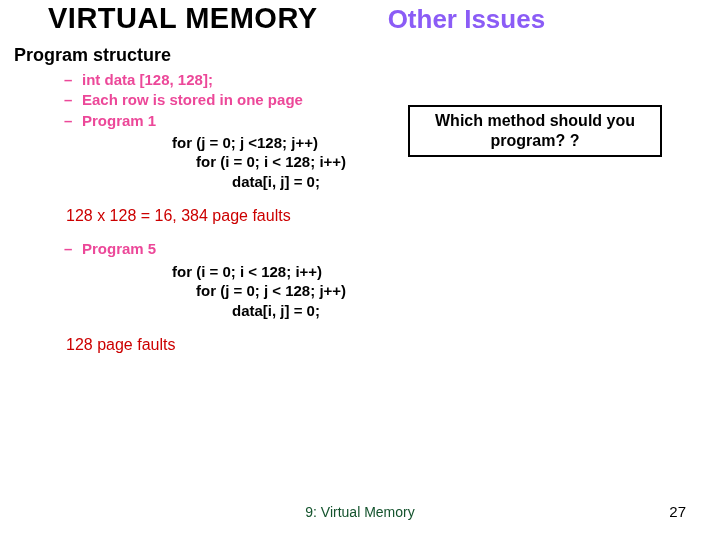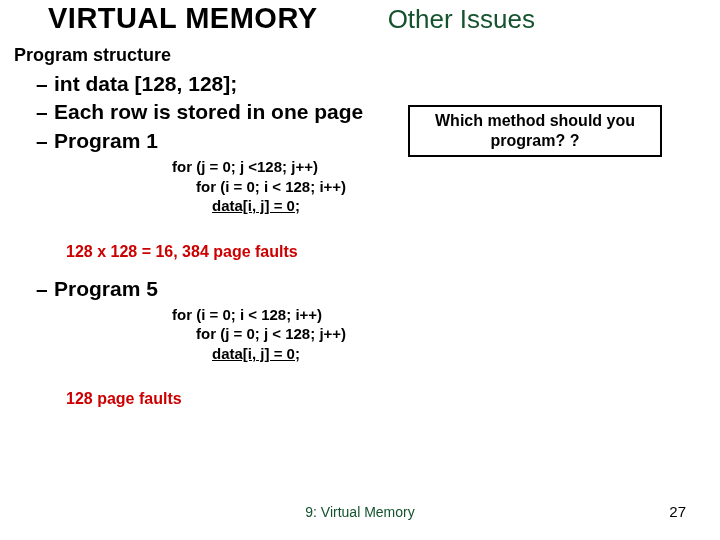--- a/index.html
+++ b/index.html
@@ -18,38 +18,38 @@
   }
   .title-main {
     font-size: 29px;
     font-weight: bold;
     color: #000;
     margin-left: 48px;
     letter-spacing: 0.5px;
   }
   .title-right {
     font-size: 26px;
-    font-weight: normal;
-    color: #14532d;
+    font-weight: bold;
+    color: #8b5cf6;
     margin-left: 70px;
   }
   .section-heading {
     font-size: 18px;
     font-weight: bold;
     color: #000;
     margin: 10px 0 0 14px;
   }
   .bullets {
     margin-top: 4px;
   }
   .bullet {
-    font-size: 21px;
+    font-size: 15px;
     font-weight: bold;
-    color: #000000;
-    margin-left: 54px;
+    color: #ec4899;
+    margin-left: 82px;
     line-height: 1.35;
   }
   .dash::before {
     content: "–";
     display: inline-block;
     width: 18px;
     margin-left: -18px;
   }
   .question-box {
     position: absolute;
@@ -64,27 +64,27 @@
     line-height: 1.25;
   }
   .code-block {
     margin-left: 172px;
     font-size: 15px;
     font-weight: bold;
     line-height: 1.3;
     margin-top: 2px;
   }
   .code-line2 { margin-left: 24px; }
-  .code-line3 { margin-left: 40px; text-decoration: underline; }
+  .code-line3 { margin-left: 60px; }
   .result {
     font-size: 16px;
-    font-weight: bold;
+    font-weight: normal;
     color: #cc0000;
     margin-left: 66px;
-    margin-top: 27px;
+    margin-top: 16px;
     margin-bottom: 14px;
   }
   .footer-center {
     position: absolute;
     bottom: 20px;
     left: 0;
     width: 100%;
     text-align: center;
     font-size: 14px;
     color: #14532d;

